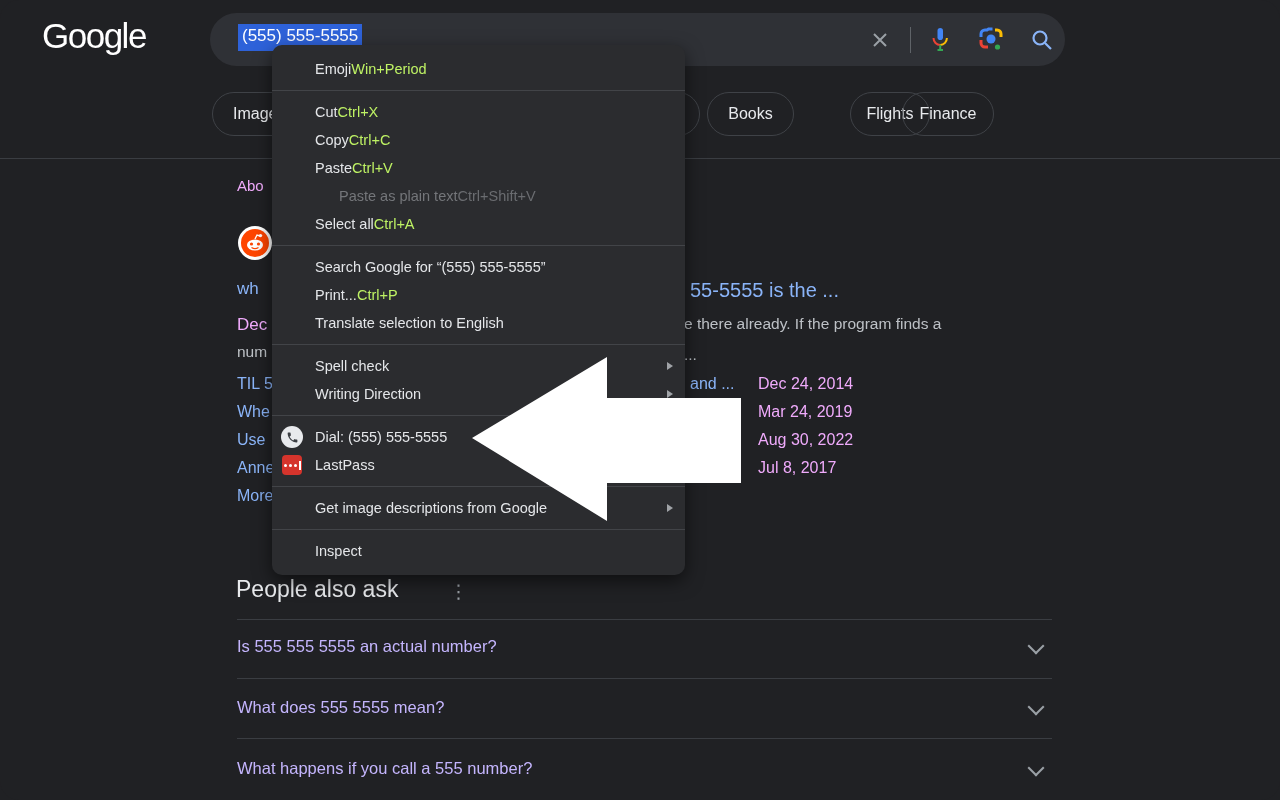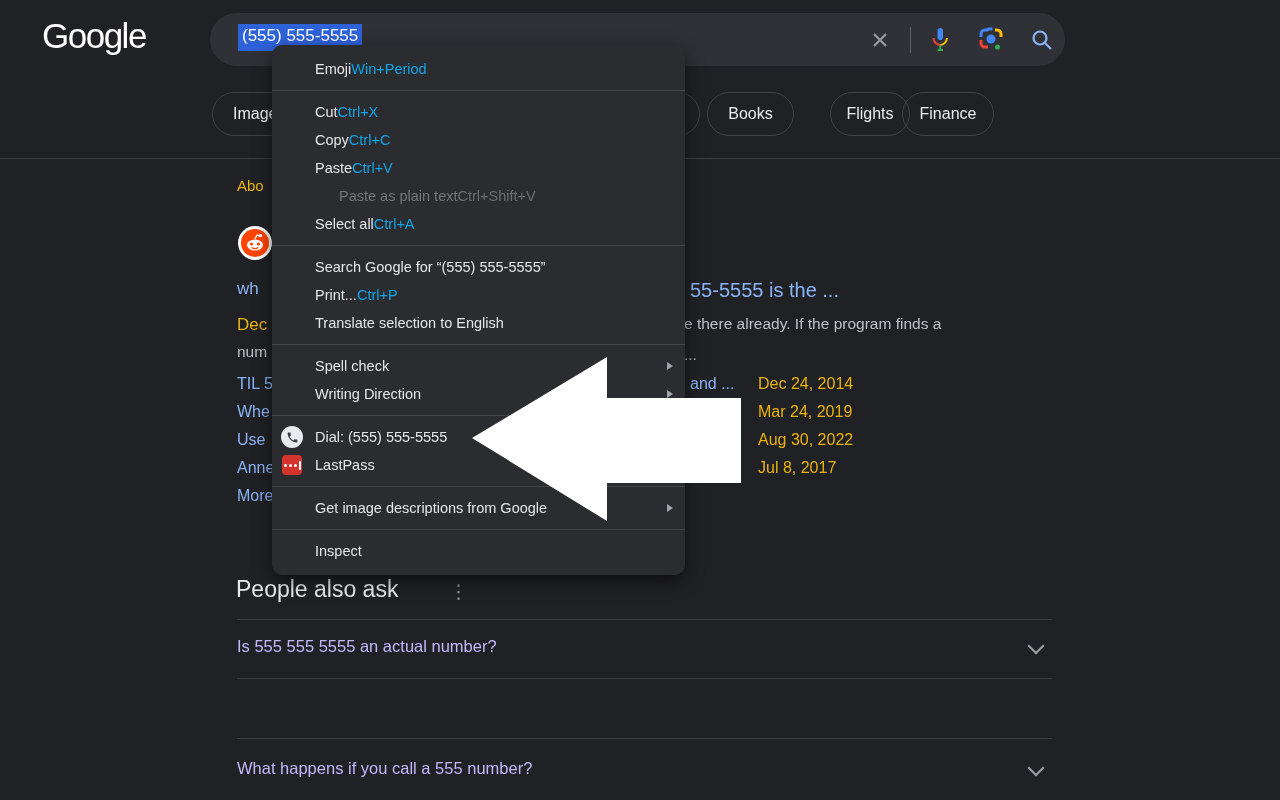--- a/index.html
+++ b/index.html
@@ -17,39 +17,39 @@
   .sb-div{position:absolute;left:700px;top:14px;width:1px;height:26px;background:#5f6368;}
   .hdr-divider{position:absolute;left:0;top:158px;width:1280px;height:1px;background:#3a3d42;z-index:1;}
 
   
   .tab{position:absolute;top:92px;height:42px;border:1px solid #3f4247;border-radius:22px;
        color:#e8eaed;font-size:16px;display:flex;align-items:center;justify-content:center;
        z-index:2;background:transparent;white-space:nowrap;overflow:hidden;cursor:pointer;}
 
   
   .frag{position:absolute;white-space:nowrap;z-index:1;}
-  .gray{color:#eab308;} .snip{color:#bdc1c6;} .blue{color:#8ab4f8;cursor:pointer;}
+  .gray{color:#f0abfc;} .snip{color:#bdc1c6;} .blue{color:#8ab4f8;cursor:pointer;}
   .avatar{position:absolute;left:238px;top:226px;width:34px;height:34px;border-radius:50%;
           background:#fff;display:flex;align-items:center;justify-content:center;z-index:1;}
 
   
   .paa-title{position:absolute;left:236px;top:576px;font-size:23px;color:#e8eaed;z-index:1;}
   .paa-dots{position:absolute;left:449px;top:580px;font-size:19px;color:#9aa0a6;z-index:1;cursor:pointer;}
   .paa-div{position:absolute;left:237px;width:815px;height:1px;background:#3a3d42;z-index:1;}
   .paa-q{position:absolute;left:237px;width:815px;font-size:16.5px;color:#c4b5fd;z-index:1;cursor:pointer;}
   .chev{position:absolute;right:10px;top:3px;width:10px;height:10px;
         border-right:2px solid #9aa0a6;border-bottom:2px solid #9aa0a6;
         transform:rotate(45deg);}
 
   
   .menu{position:absolute;left:272px;top:45px;width:413px;background:#2b2c2f;
         border-radius:10px;padding:10px 0;z-index:10;box-shadow:0 6px 18px rgba(0,0,0,.55);}
   .mi{position:relative;height:28px;line-height:28px;padding:0 28px 0 43px;
       font-size:14.5px;color:#e4e6e9;display:flex;cursor:pointer;}
-  .mi .sc{color:#0ea5e9;}
+  .mi .sc{color:#bef264;}
   .mi.disabled{color:#74767a;cursor:default;margin-left:24px;} .mi.disabled .sc{color:#6a6c70;}
   .msep{height:1px;background:#424448;margin:7px 0;}
   .sub{position:absolute;right:12px;top:10px;width:0;height:0;
        border-left:6px solid #a0a3a7;border-top:4.5px solid transparent;border-bottom:4.5px solid transparent;}
   .mic-ic{position:absolute;left:9px;top:3px;width:22px;height:22px;}
   .phone-circle{width:22px;height:22px;border-radius:50%;background:#e8eaed;
        display:flex;align-items:center;justify-content:center;}
   .lp{width:20px;height:20px;margin:1px;border-radius:4px;background:#d5342c;
       display:flex;align-items:center;justify-content:center;gap:2px;}
   .lp i{width:3px;height:3px;border-radius:50%;background:#fff;}
@@ -89,21 +89,21 @@
     </svg>
   </div>
 
   <div class="tab" style="left:212px;width:100px;justify-content:flex-start;padding-left:20px">
       <span>Images</span>
     </div>
   <div class="tab" style="left:560px;width:138px"></div>
   <div class="tab" style="left:707px;width:85px">
       <span>Books</span>
     </div>
-  <div class="tab" style="left:830px;width:78px">
+  <div class="tab" style="left:850px;width:78px">
       <span>Flights</span>
     </div>
   <div class="tab" style="left:902px;width:90px">
       <span>Finance</span>
     </div>
 
   <div class="hdr-divider"></div>
 
   <div class="frag gray" style="left:237px;top:177px;font-size:15px">Abo</div>
 
@@ -143,20 +143,24 @@
   <div class="frag blue" style="left:237px;top:487px;font-size:16px">More</div>
 
   <div class="paa-title">People also ask</div>
   <div class="paa-dots">⋮</div>
   <div class="paa-div" style="top:619px"></div>
   <div class="paa-q" style="top:637px">
     <span>Is 555 555 5555 an actual number?</span>
     <span class="chev"></span>
   </div>
   <div class="paa-div" style="top:678px"></div>
+  <div class="paa-q" style="top:698px">
+    <span>What does 555 5555 mean?</span>
+    <span class="chev"></span>
+  </div>
   <div class="paa-div" style="top:738px"></div>
   <div class="paa-q" style="top:759px">
     <span>What happens if you call a 555 number?</span>
     <span class="chev"></span>
   </div>
 
   <div class="menu">
     <div class="mi">
       <span>Emoji</span>
       <span class="sc">Win+Period</span>

